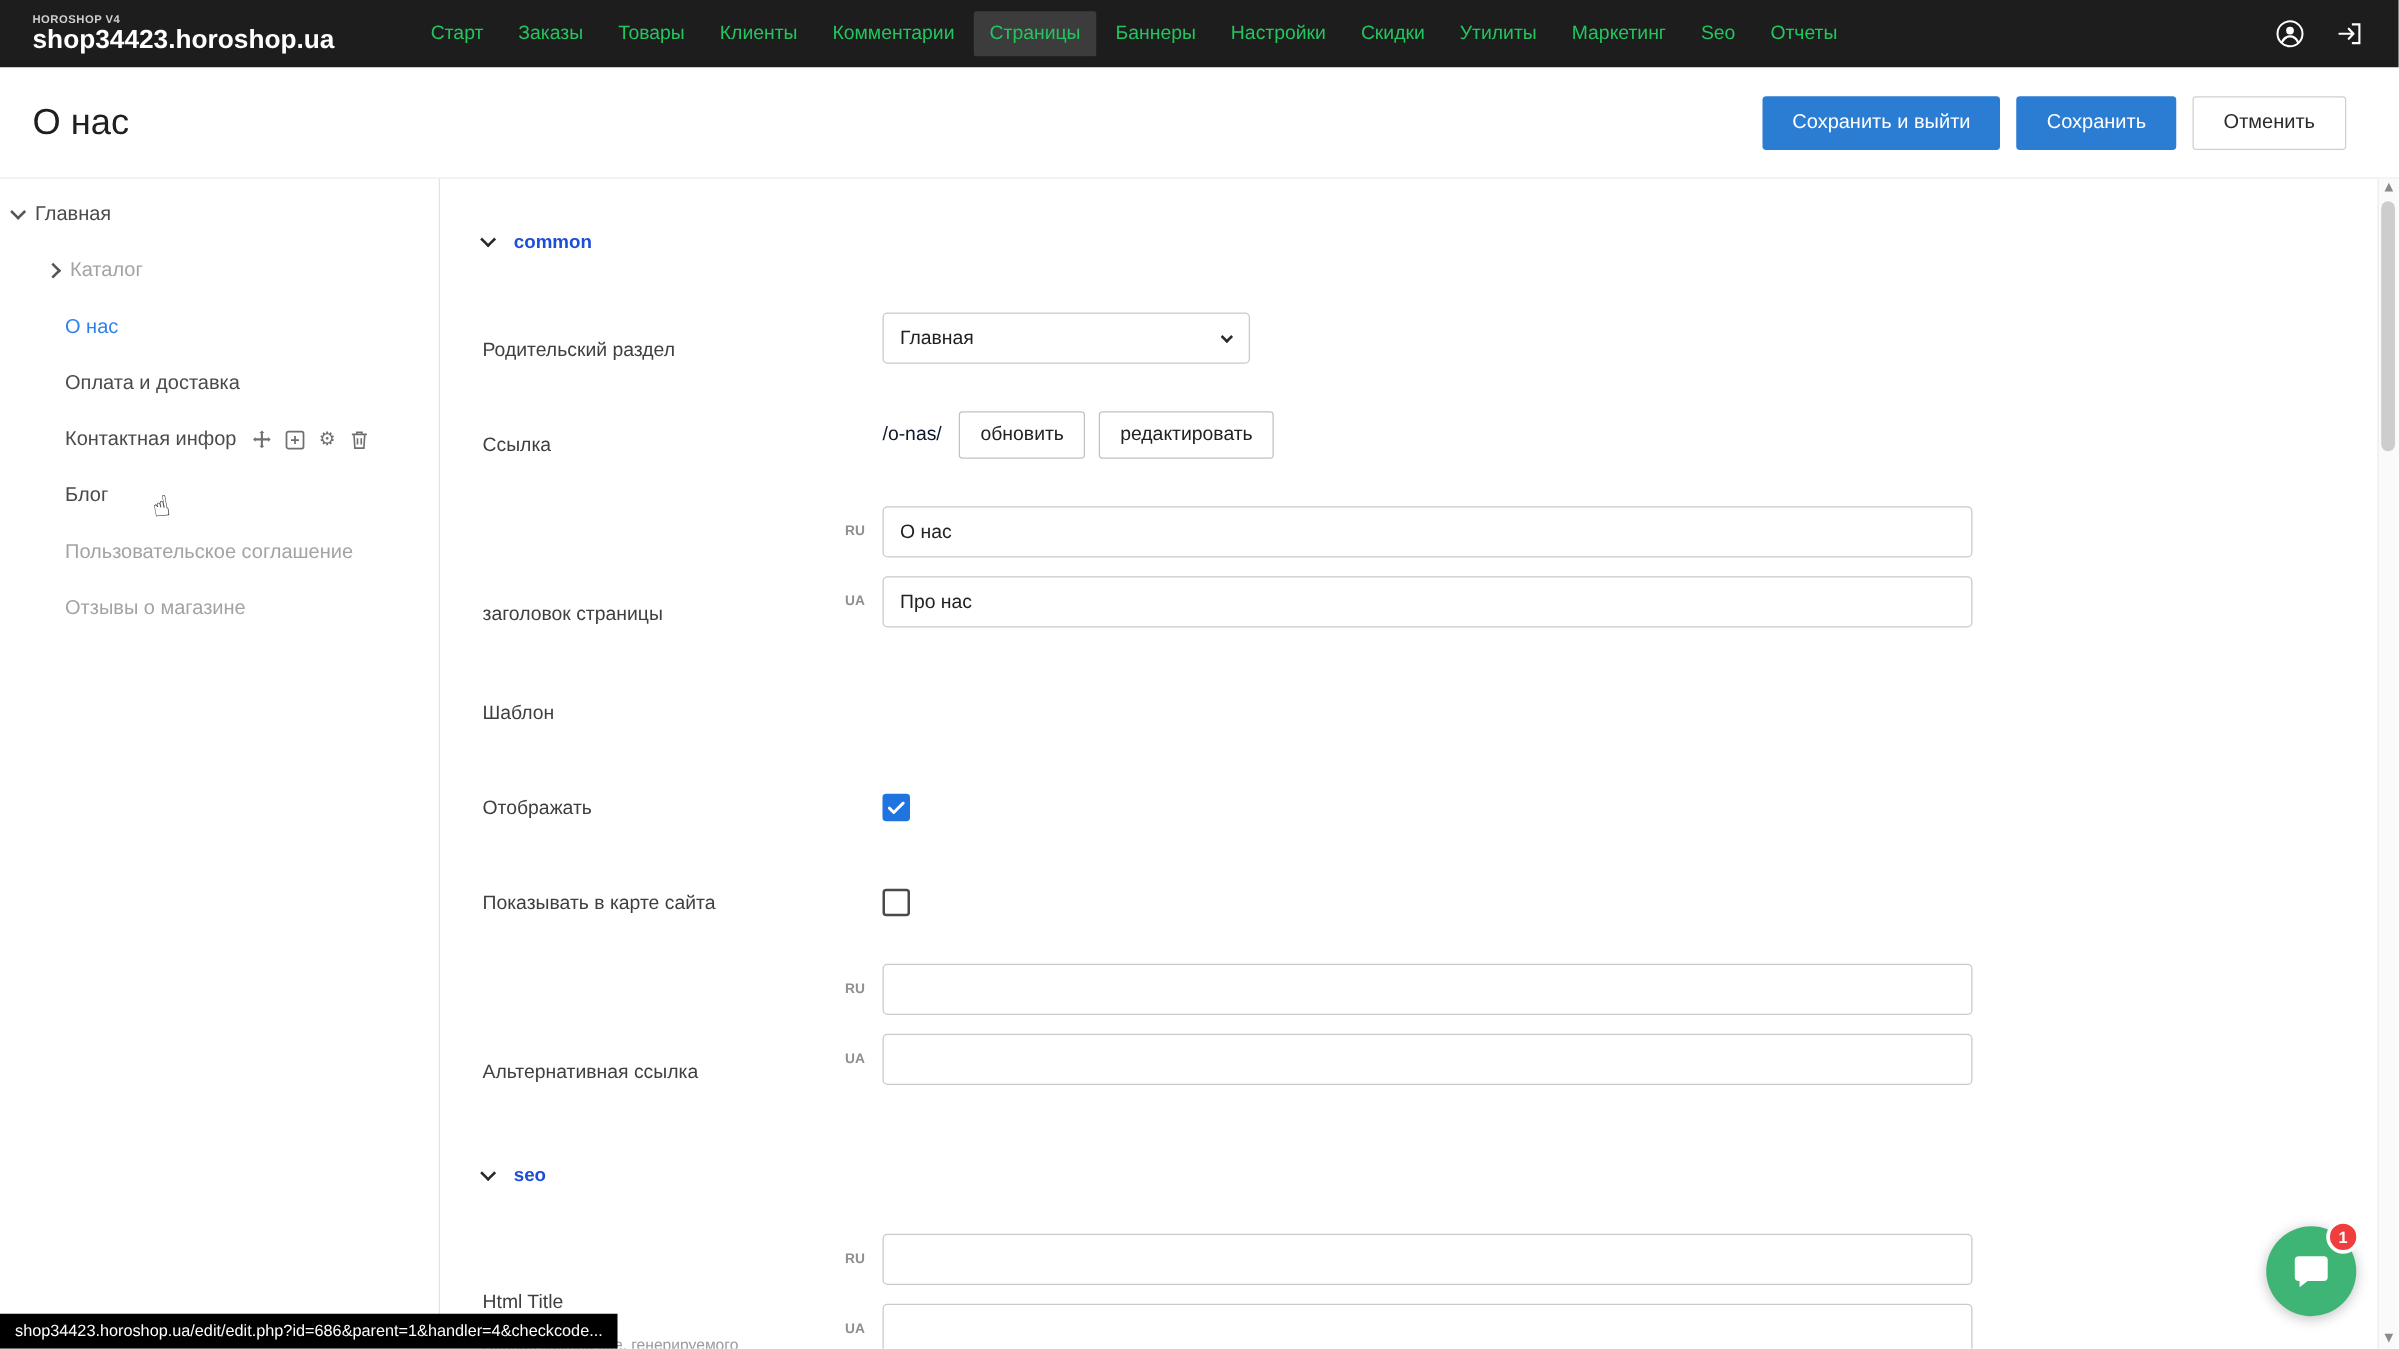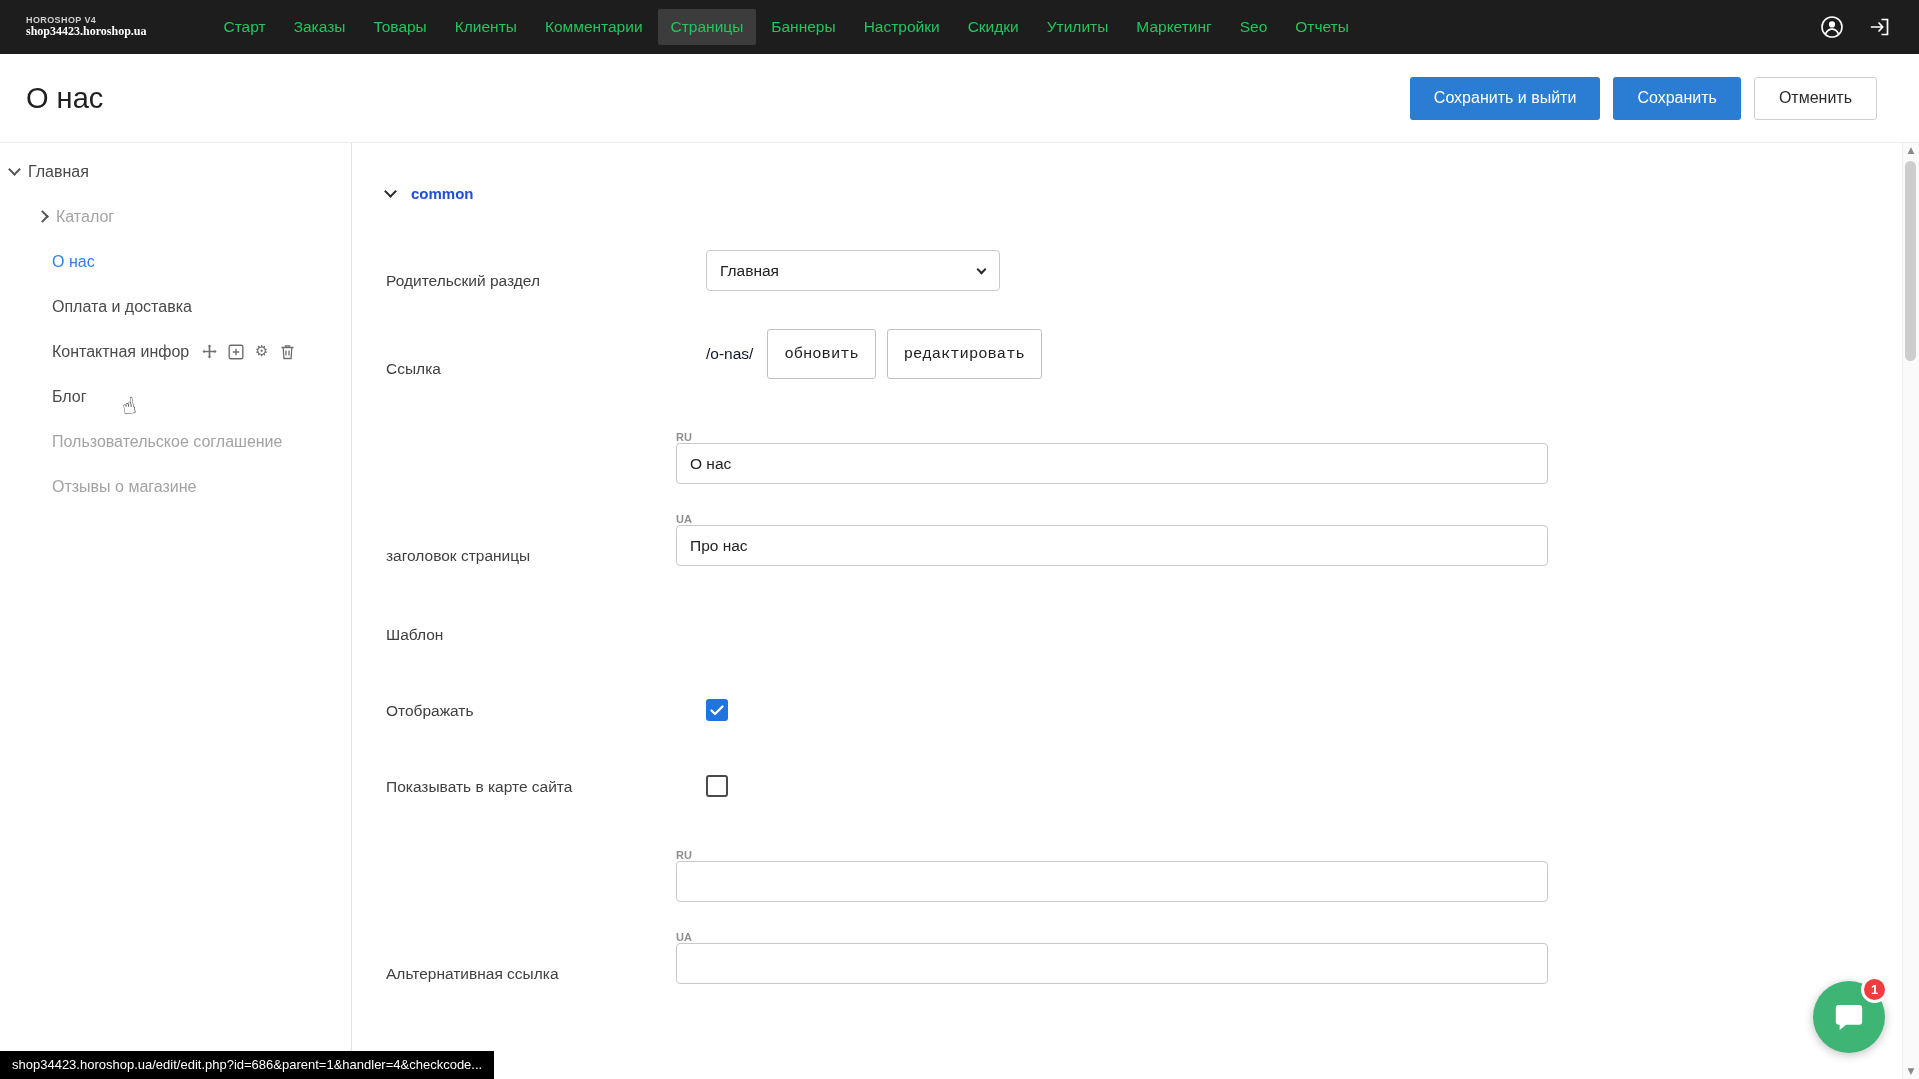--- a/index.html
+++ b/index.html
@@ -6,21 +6,21 @@
   html, body {
     width: 1919px; height: 1079px; overflow: hidden;
     background: #fff; font-family: "Liberation Sans", sans-serif;
     position: relative;
   }
 
   
   .topbar { height: 54px; background: #1d1d1d; display: flex; align-items: center; padding: 0 26px; color: #fff; }
   .brand { margin-right: 64px; line-height: 1.15; cursor: pointer; }
   .brand-small { font-size: 9px; color: #cfcfcf; letter-spacing: .4px; font-weight: bold; }
-  .brand-main { font-size: 12px; font-weight: bold; font-family: Liberation Serif, serif; }
+  .brand-main { font-size: 21px; font-weight: bold; }
   .topnav { display: flex; align-items: center; gap: 2px; flex: 1; }
   .nav-item { padding: 9px 13px; font-size: 15.5px; color: #22c55e; cursor: pointer; white-space: nowrap; border-radius: 2px; }
   .nav-item.active { background: #3c3c3c; }
   .topbar-icons { display: flex; align-items: center; gap: 22px; margin-left: 12px; }
   .tb-icon { width: 26px; height: 26px; display: flex; align-items: center; justify-content: center; cursor: pointer; }
 
   
   .page-header { height: 88px; display: flex; align-items: center; padding: 0 42px 0 26px; background: #fff; }
   .page-header h1 { font-size: 29px; font-weight: 400; color: #1f1f1f; }
   .header-actions { margin-left: auto; display: flex; gap: 13px; }
@@ -57,28 +57,28 @@
   .form-row.gap-md { margin-top: 44px; }
   .section-head.gap-xl { margin-top: 64px; }
   .form-label { width: 290px; flex-shrink: 0; font-size: 15.5px; color: #3f3f3f; padding-top: 11px; line-height: 1.3; }
   .label-hint { font-size: 12.5px; color: #9b9b9b; margin-top: 16px; line-height: 1.3; }
   .control { display: flex; align-items: flex-start; }
   .pad-left { margin-left: 30px; }
   .lang-tag { width: 24px; margin-right: 6px; padding-top: 14px; font-size: 11px; color: #8f8f8f; font-weight: bold; flex-shrink: 0; }
   .text-input { width: 872px; height: 41px; border: 1px solid #c9c9c9; border-radius: 4px; padding: 0 13px;
                 font-size: 15.5px; color: #222; font-family: inherit; background: #fff; }
   .stack { display: flex; flex-direction: column; gap: 15px; }
-  .stack-row { display: flex; flex-direction: column; }
+  .stack-row { display: flex; }
   .select { width: 294px; height: 41px; border: 1px solid #c9c9c9; border-radius: 4px; display: flex; align-items: center;
             justify-content: space-between; padding: 0 14px 0 13px; font-size: 15.5px; color: #222; cursor: pointer; background: #fff; }
   .select .chev { width: 7px; height: 7px; border-color: #2a2a2a; margin-top: -3px; }
   .link-row { display: flex; align-items: center; gap: 11px; margin-left: 30px; }
   .link-path { font-size: 15.5px; color: #0f172a; margin-right: 3px; }
-  .btn-small { height: 50px; padding: 0 16px; background: #fff; border: 1px solid #c2c2c2; border-radius: 3px;
-               font-size: 15.5px; color: #222; cursor: pointer; font-family: Liberation Mono, monospace; }
+  .btn-small { height: 38px; padding: 0 16px; background: #fff; border: 1px solid #c2c2c2; border-radius: 3px;
+               font-size: 15.5px; color: #222; cursor: pointer; font-family: Liberation Sans, sans-serif; }
   .checkbox { width: 22px; height: 22px; border-radius: 3px; cursor: pointer; margin-top: 10px; }
   .checkbox.unchecked { border: 2px solid #4a4a4a; background: #fff; }
   .checkbox.checked { background: #1f74e0; display: flex; align-items: center; justify-content: center; }
 
   
   .scrollbar { position: absolute; top: 0; right: 0; bottom: 0; width: 17px; background: #fafafa; border-left: 1px solid #ededed;
                display: flex; flex-direction: column; align-items: center; justify-content: space-between; padding: 3px 0; cursor: pointer; }
   .scroll-arrow { font-size: 9px; color: #8a8a8a; line-height: 1; font-family: "DejaVu Sans", sans-serif; }
   .scroll-thumb { position: absolute; top: 18px; right: 3px; width: 11px; height: 200px; background: #cdcdcd; border-radius: 6px; cursor: pointer; }
 

